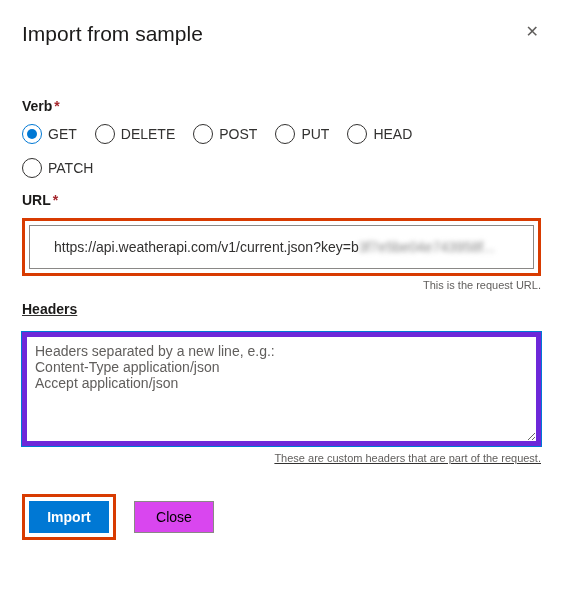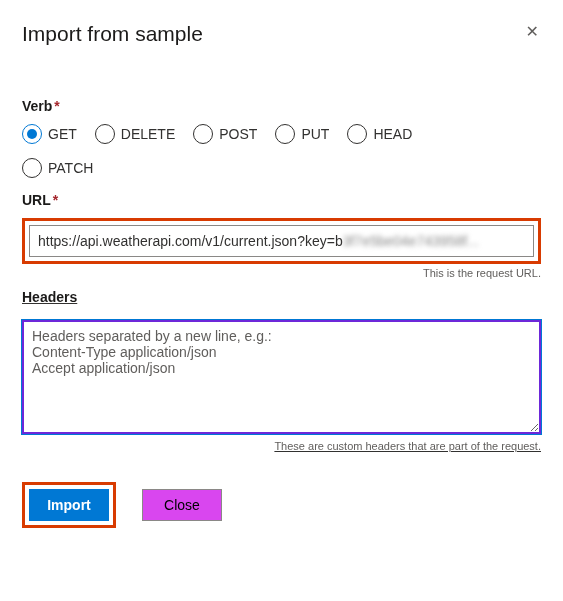--- a/index.html
+++ b/index.html
@@ -92,34 +92,34 @@
       margin-top: 3px;
       text-align: right;
     }
     .headers-block {
       margin-top: 10px;
       text-decoration: underline;
     }
     .headers-textarea {
       width: 100%;
       height: 114px;
-      border: 2px solid #6d28d9;
+      border: 5px solid #6d28d9;
       outline: 1px solid #0078d4;
       padding: 6px 8px;
       font-size: 14px;
       font-family: inherit;
       color: #a19f9d;
       resize: both;
       margin-top: 5px;
     }
     .headers-textarea::placeholder { color: #605e5c; white-space: pre-wrap; }
     .button-row {
       margin-top: 30px;
       display: flex;
-      gap: 26px;
+      gap: 18px;
       align-items: center;
     }
     .import-highlight {
       border: 3px solid #d83b01;
       padding: 4px;
       display: inline-block;
     }
     .btn {
       min-width: 80px;
       height: 32px;
@@ -131,23 +131,23 @@
       padding: 0 16px;
       font-family: inherit;
     }
     .btn-primary {
       background: #0078d4;
       color: #fff;
       border: 1px solid #0078d4;
       font-weight: 600;
     }
     .url-display {
-      height: 32px;
+      height: 44px;
       border: 1px solid #8a8886;
-      padding: 0 8px;
+      padding: 0 24px;
       font-size: 14px;
       display: flex;
       align-items: center;
       overflow: hidden;
       white-space: nowrap;
       background: #fff;
     }
     .url-text-visible { color: #323130; }
     .url-text-blurred {
       color: #888;

